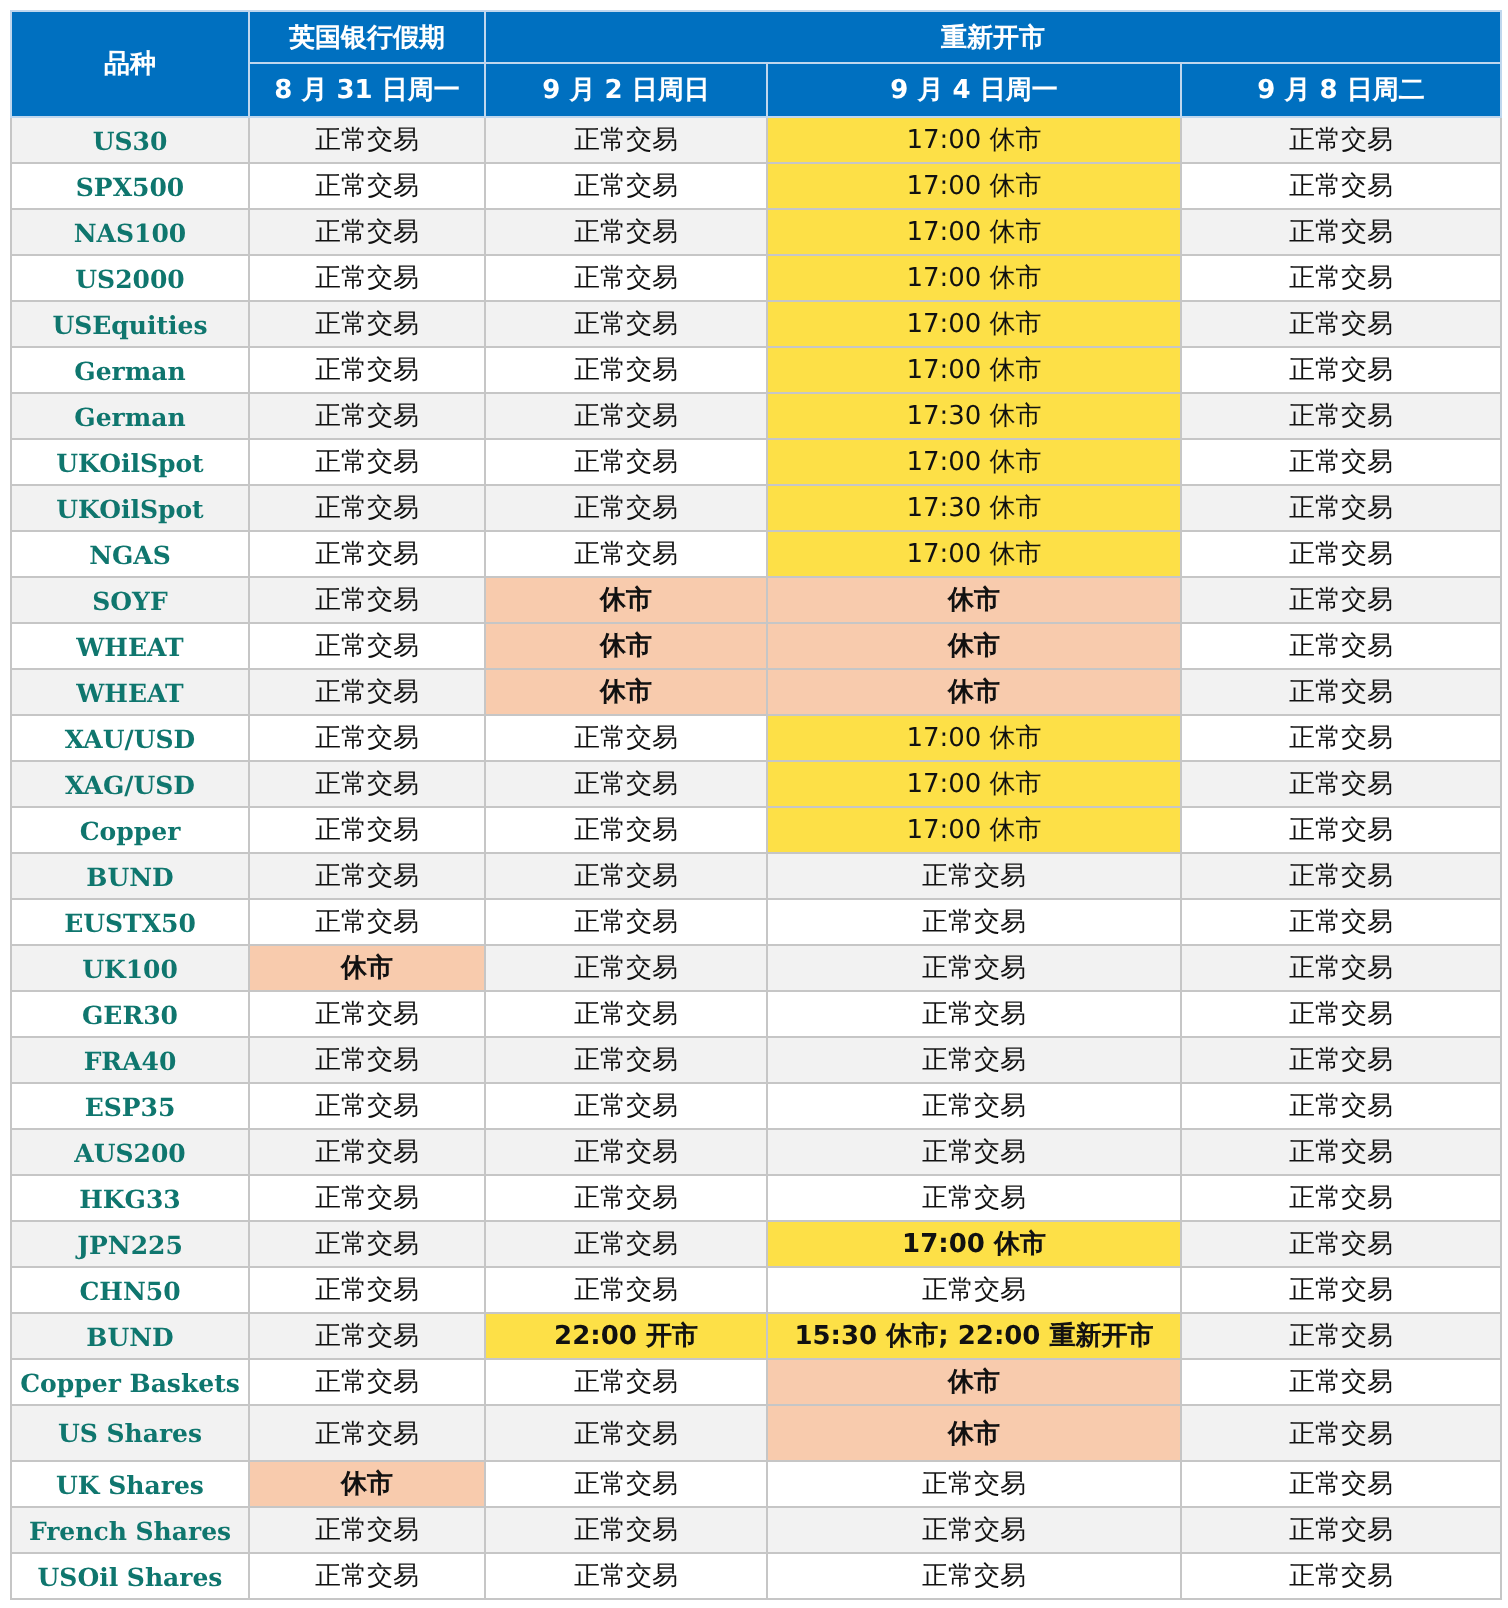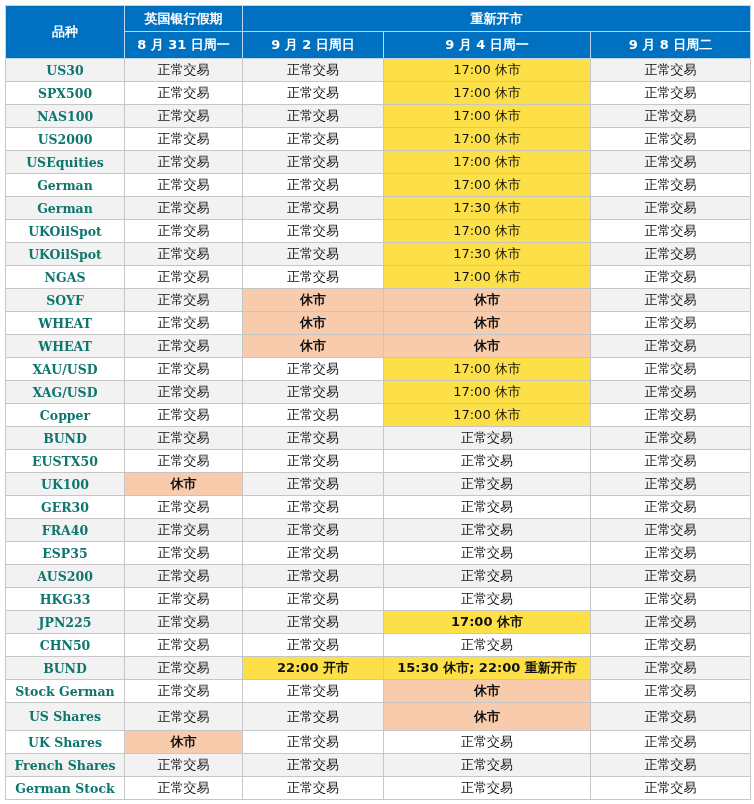--- a/index.html
+++ b/index.html
@@ -241,21 +241,21 @@
         <td>正常交易</td>
       </tr>
       <tr class="odd">
         <td class="sym">BUND</td>
         <td>正常交易</td>
         <td class="blue bold">22:00 开市</td>
         <td class="blue bold">15:30 休市; 22:00 重新开市</td>
         <td>正常交易</td>
       </tr>
       <tr class="even">
-        <td class="sym">Stock German</td>
+        <td class="sym">Copper Baskets</td>
         <td>正常交易</td>
         <td>正常交易</td>
         <td class="orange">休市</td>
         <td>正常交易</td>
       </tr>
       <tr class="odd tall">
         <td class="sym">US Shares</td>
         <td>正常交易</td>
         <td>正常交易</td>
         <td class="orange">休市</td>
@@ -269,20 +269,20 @@
         <td>正常交易</td>
       </tr>
       <tr class="odd">
         <td class="sym">French Shares</td>
         <td>正常交易</td>
         <td>正常交易</td>
         <td>正常交易</td>
         <td>正常交易</td>
       </tr>
       <tr class="even">
-        <td class="sym">German Stock</td>
+        <td class="sym">USOil Shares</td>
         <td>正常交易</td>
         <td>正常交易</td>
         <td>正常交易</td>
         <td>正常交易</td>
       </tr>
     </tbody>
 </table>
 
 </body></html>

